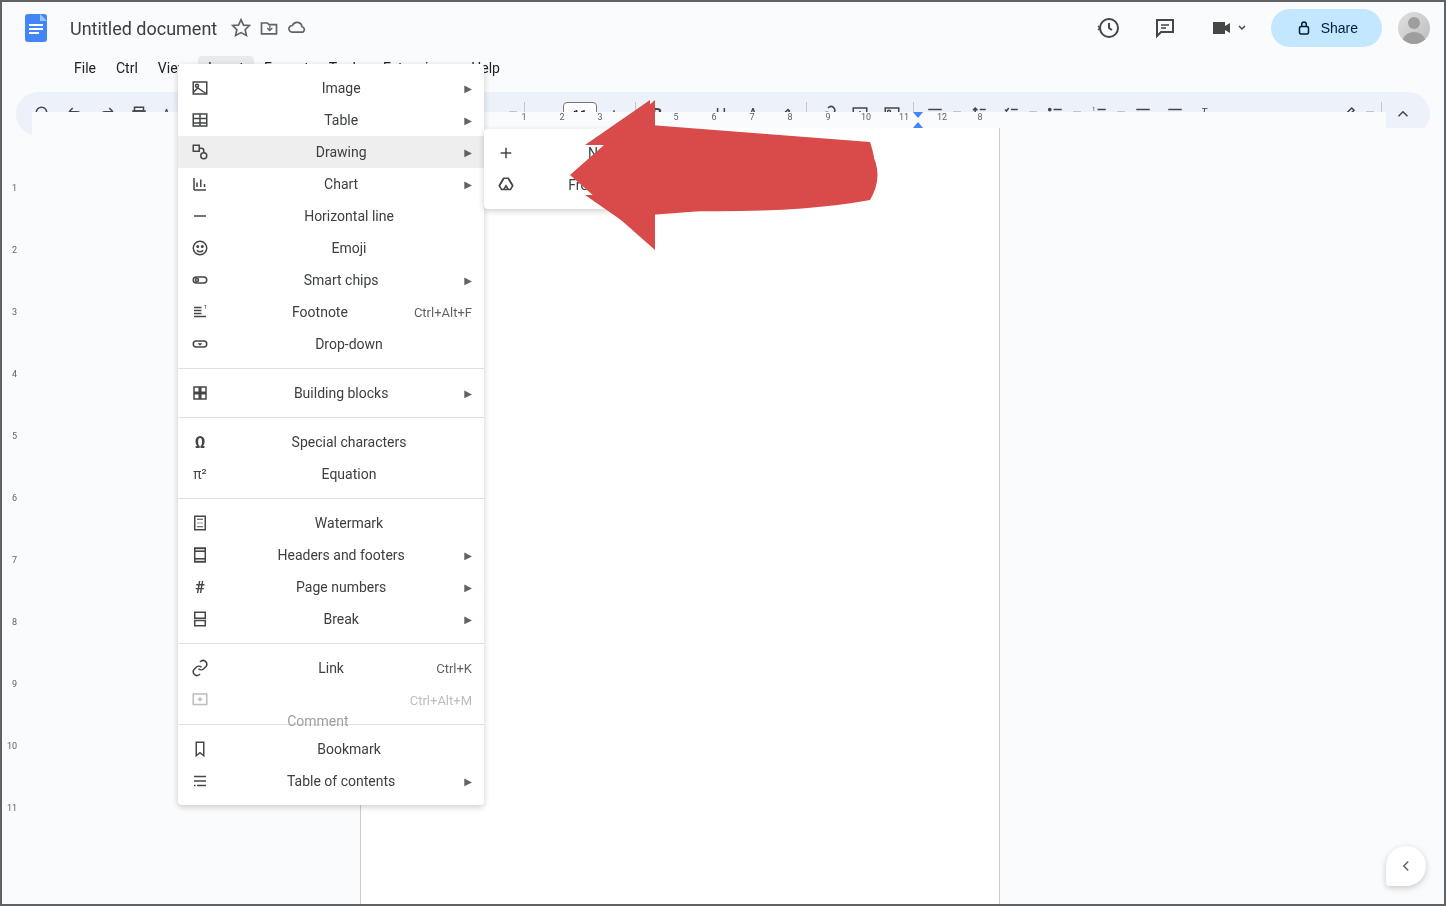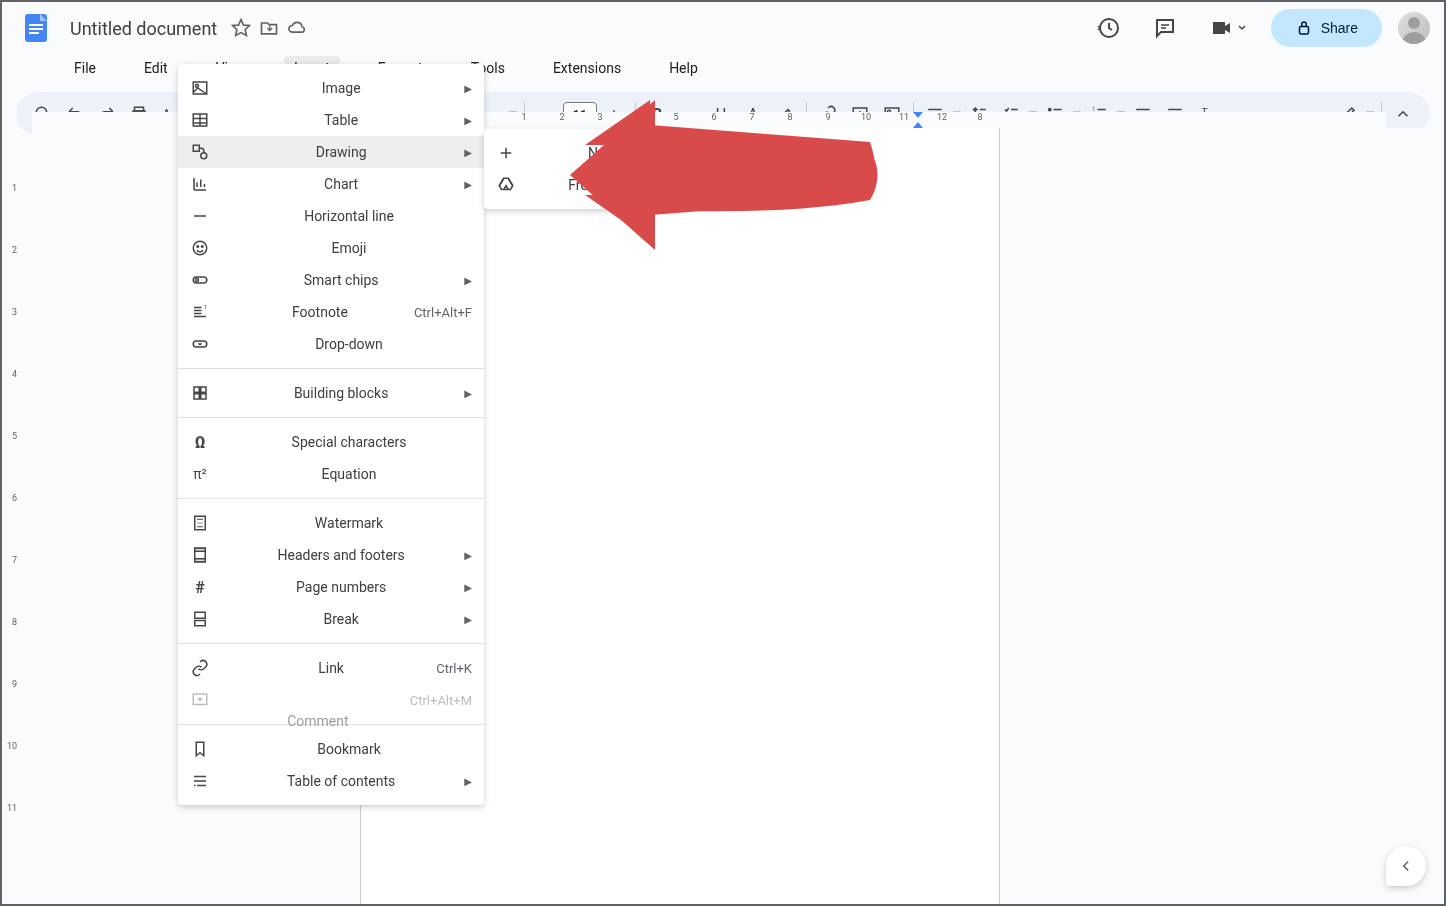--- a/index.html
+++ b/index.html
@@ -90,21 +90,20 @@
       align-items: center;
       justify-content: center;
     }
     
     
     .menu-bar {
       display: flex;
       padding: 0 0 0 64px;
       height: 28px;
       background: #f9fbfd;
-      gap: 28px;
     }
     .menu-item {
       padding: 4px 10px;
       font-size: 14px;
       color: #202124;
       cursor: pointer;
       border-radius: 4px;
     }
     .menu-item.active {
       background: #e8ebee;
@@ -454,21 +453,21 @@
       <svg width="32" height="32" viewBox="0 0 32 32">
           <circle cx="16" cy="11" r="6" fill="#9e9e9e"></circle>
           <path d="M4 32c0-8 6-12 12-12s12 4 12 12" fill="#9e9e9e"></path>
         </svg>
     </div>
   </div>
 </div>
 
 <div class="menu-bar">
   <div class="menu-item">File</div>
-  <div class="menu-item">Edit</div>
+  <div class="menu-item">Ctrl</div>
   <div class="menu-item">View</div>
   <div class="menu-item active">Insert</div>
   <div class="menu-item">Format</div>
   <div class="menu-item">Tools</div>
   <div class="menu-item">Extensions</div>
   <div class="menu-item">Help</div>
 </div>
 
 <div class="toolbar">
   <div class="toolbar-btn">

